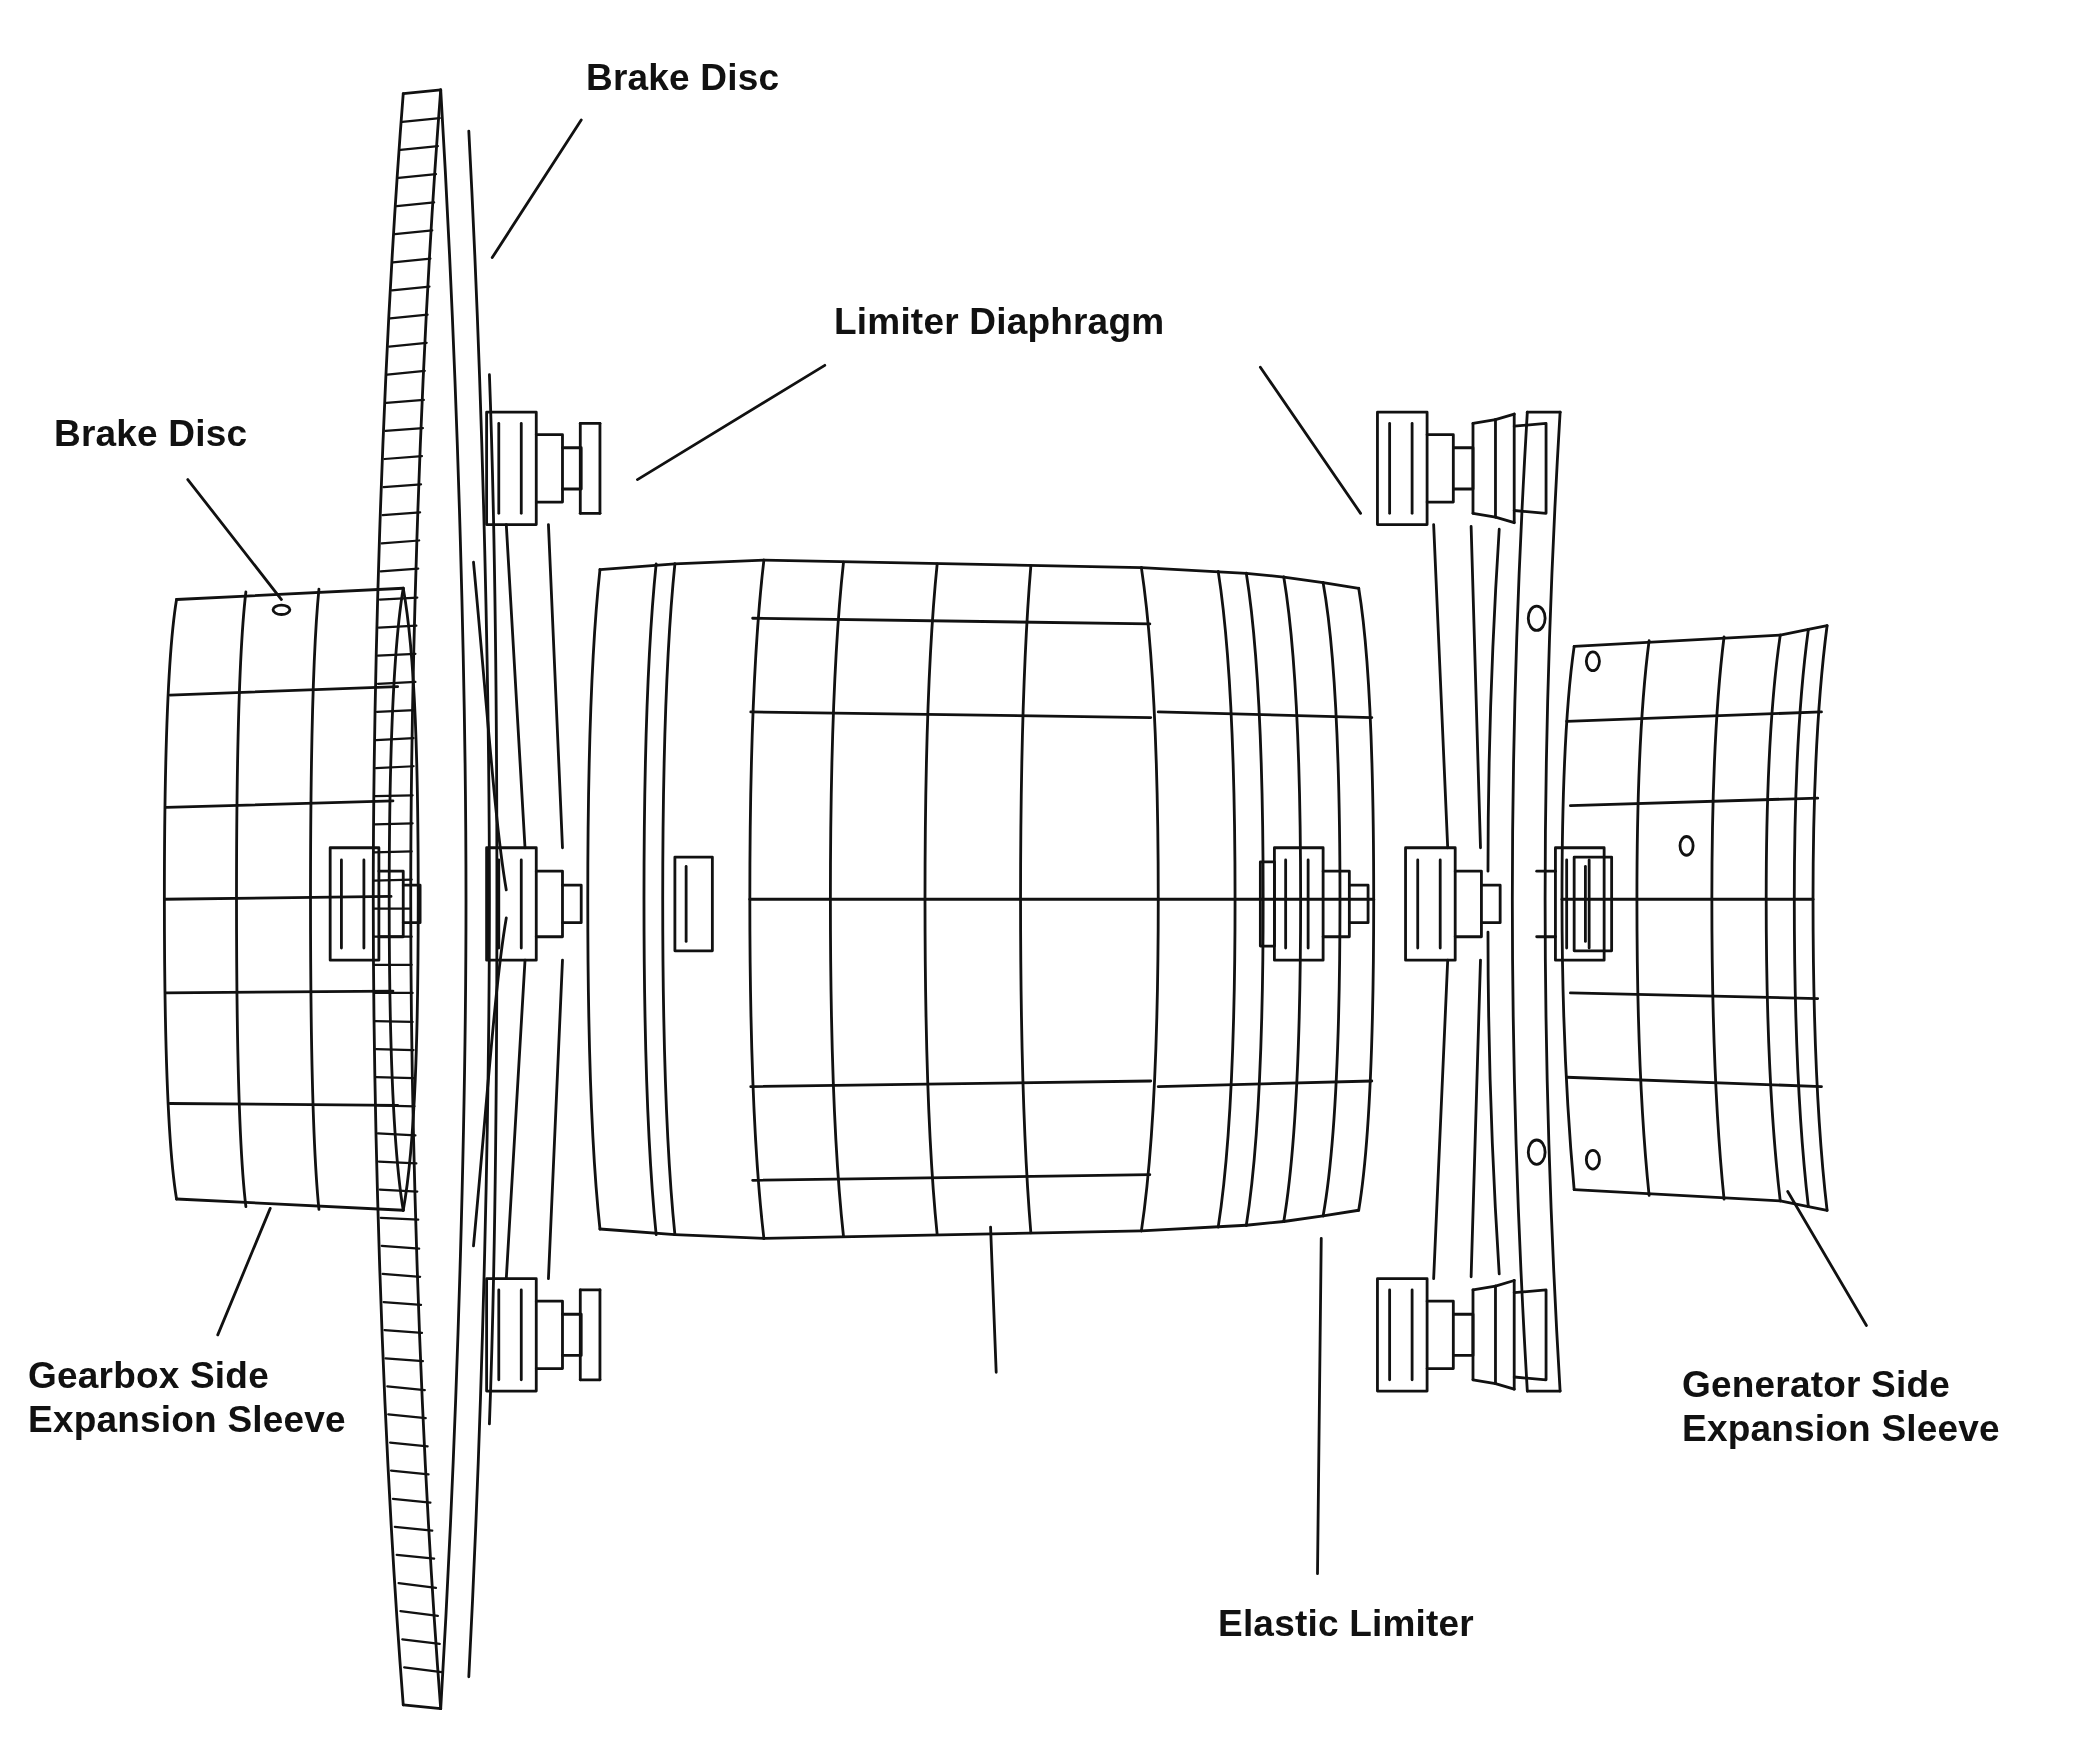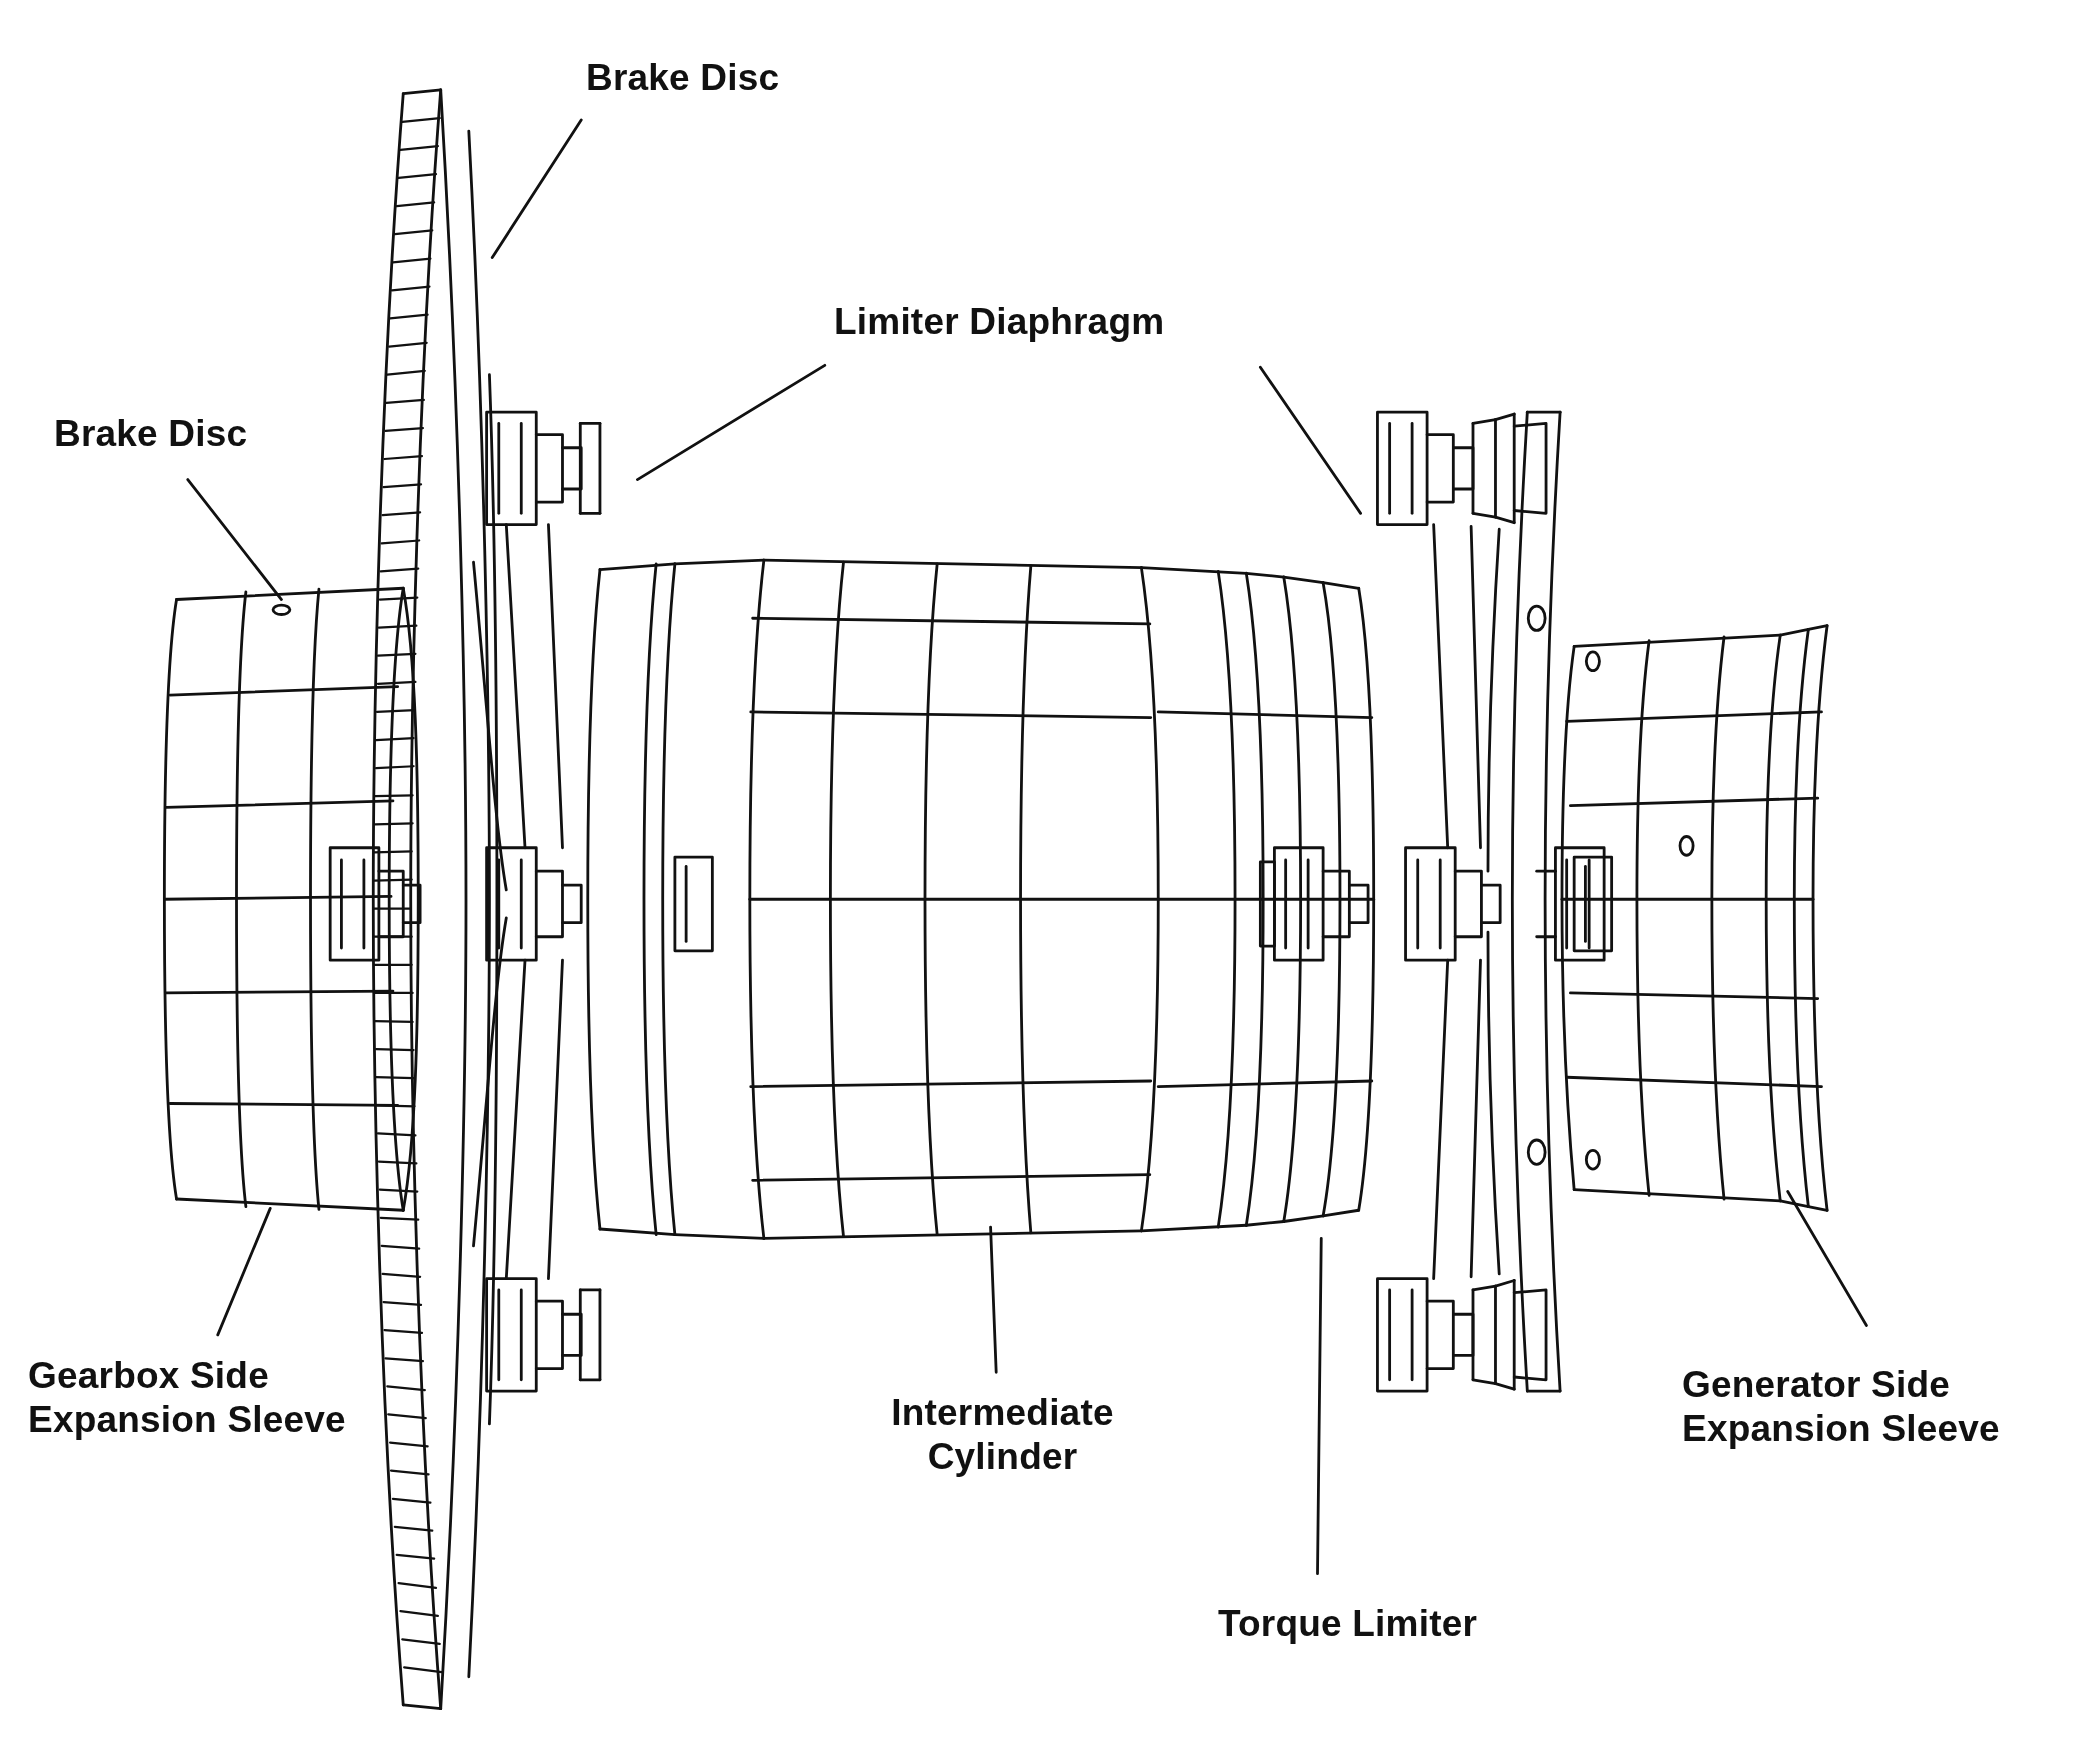--- a/index.html
+++ b/index.html
@@ -342,22 +342,20 @@
 
   <div class="lbl left" style="left:586px; top:56px;">Brake Disc</div>
 
   <div class="lbl left" style="left:54px; top:412px;">Brake Disc</div>
 
   <div class="lbl left" style="left:834px; top:300px;">Limiter Diaphragm</div>
 
   <div class="lbl left" style="left:28px; top:1354px;">Gearbox Side
 Expansion Sleeve</div>
 
-  <div class="lbl center" style="left:862px; top:1391px; width:281px;">Intermediate
-Cylinder</div>
-
-  <div class="lbl left" style="left:1218px; top:1602px;">Torque Limiter</div>
+
+  <div class="lbl left" style="left:1218px; top:1602px;">Elastic Limiter</div>
 
   <div class="lbl left" style="left:1682px; top:1342px;margin-top:21px;">Generator Side
 Expansion Sleeve</div>
 
 </div>
 
 
 </body></html>

